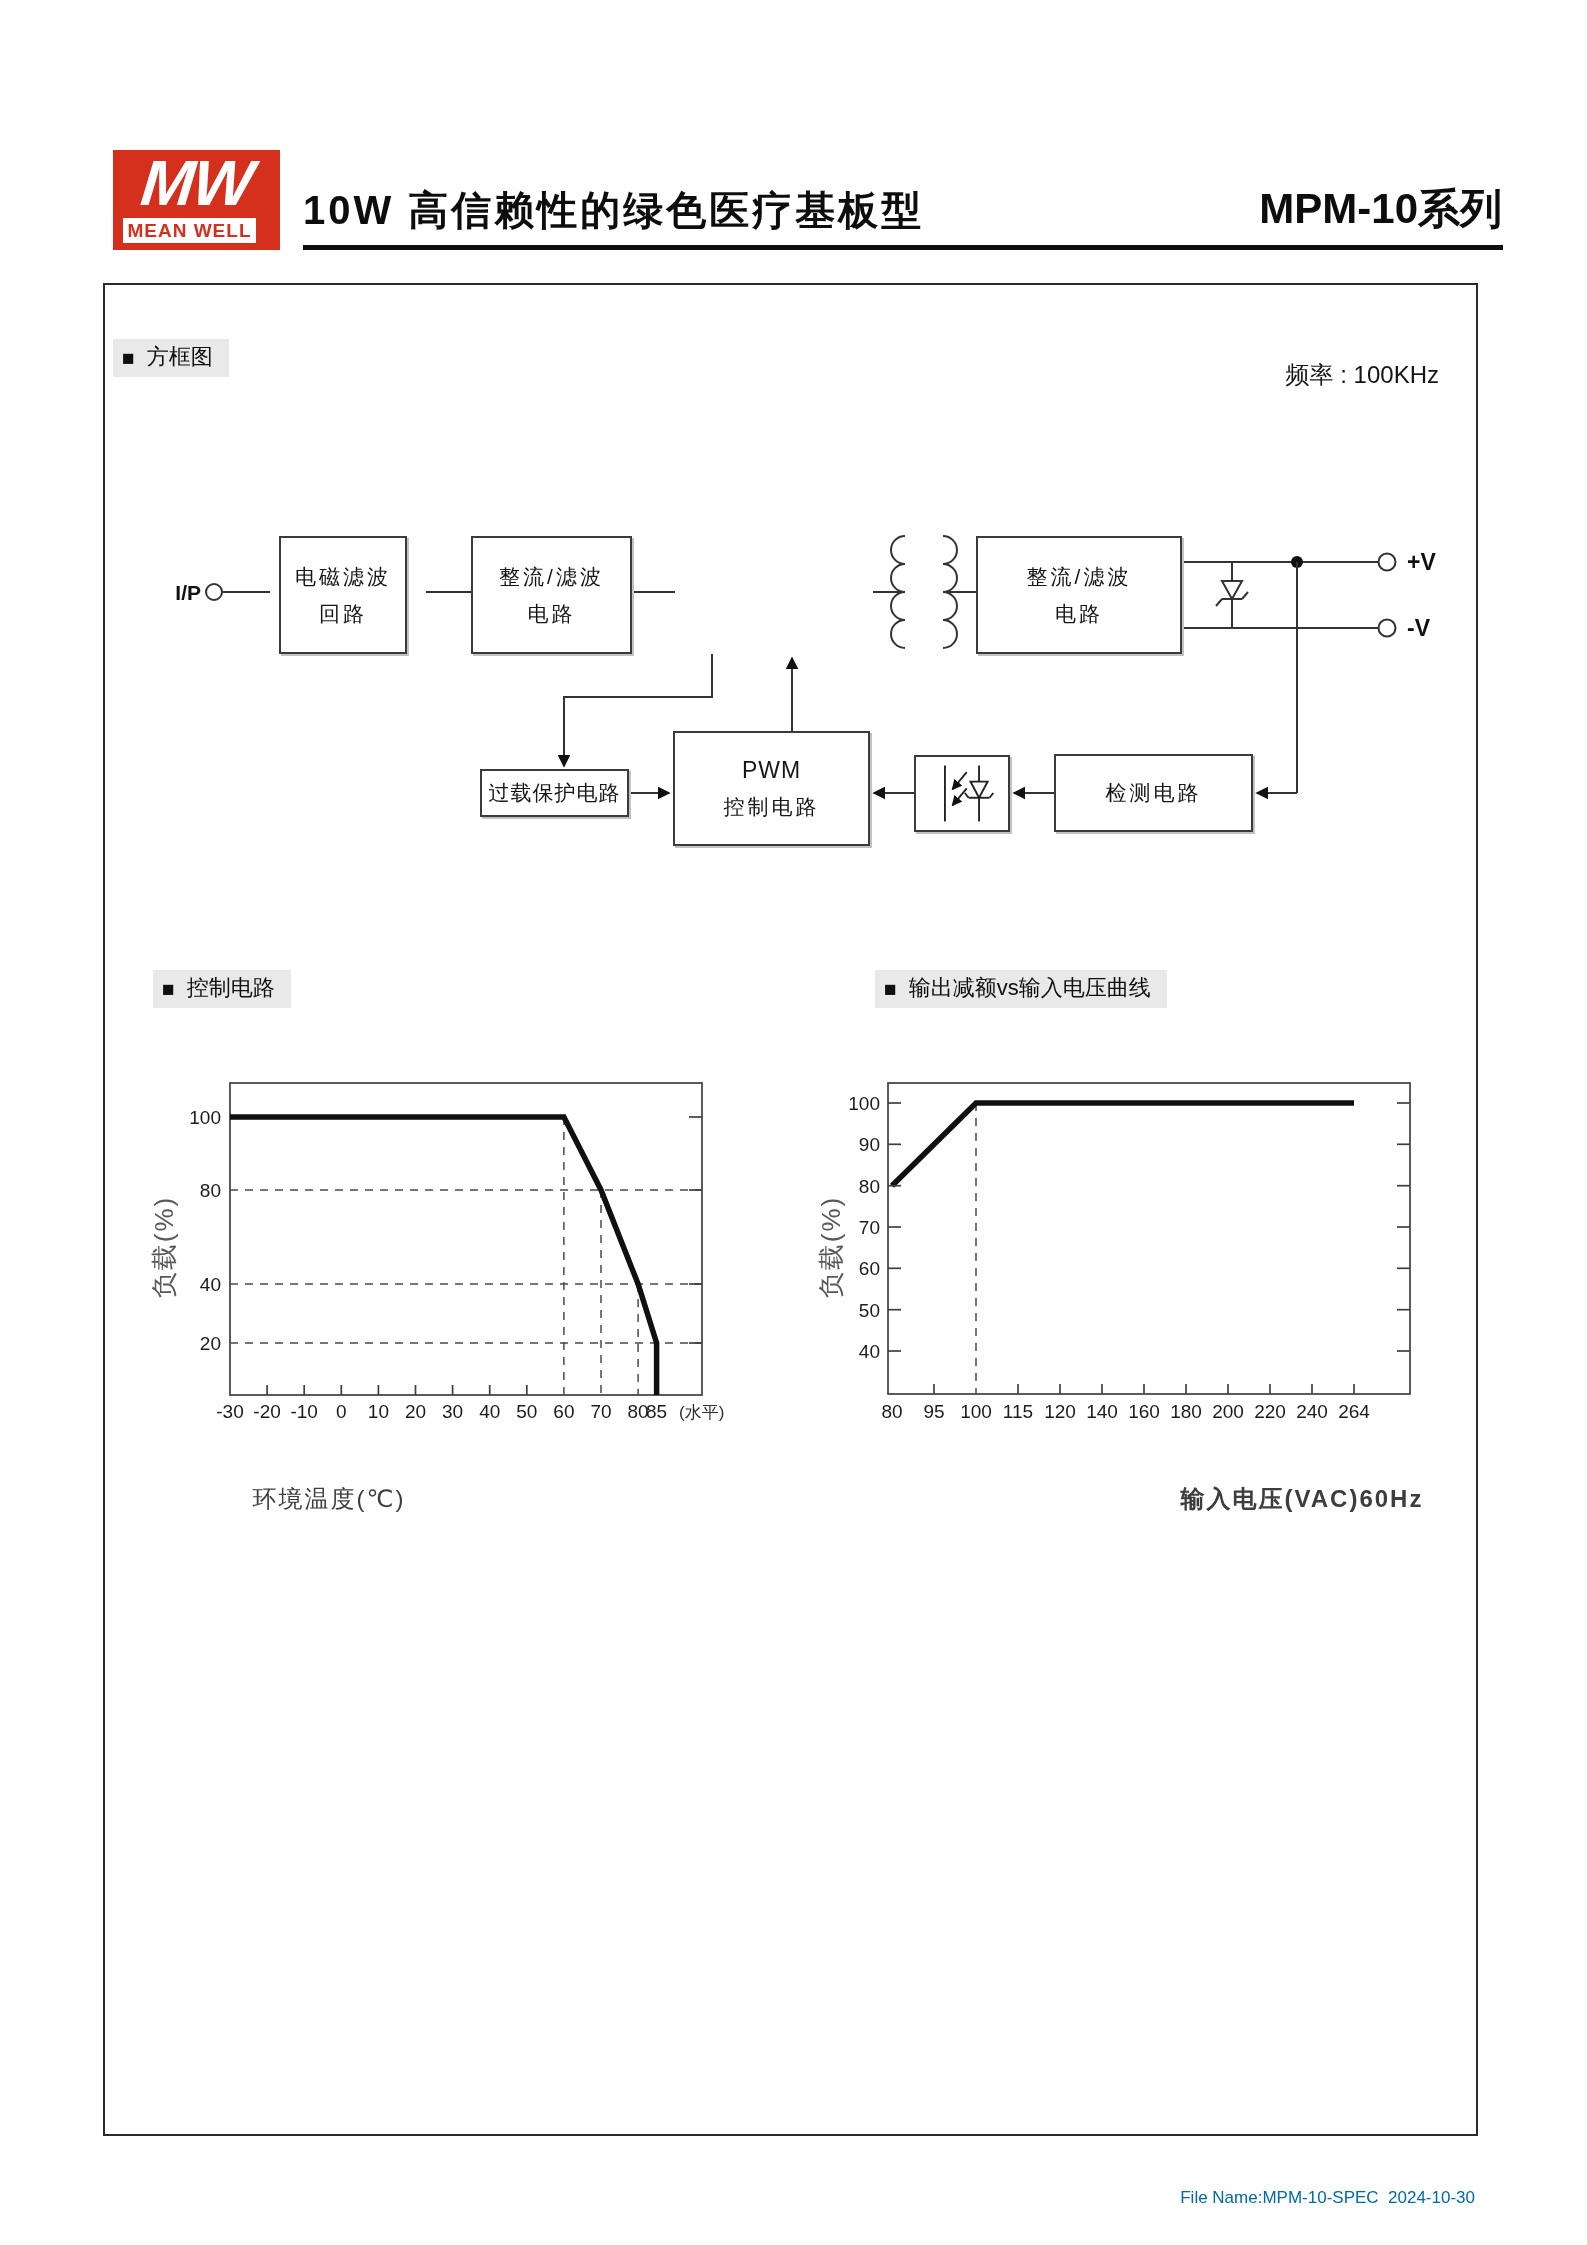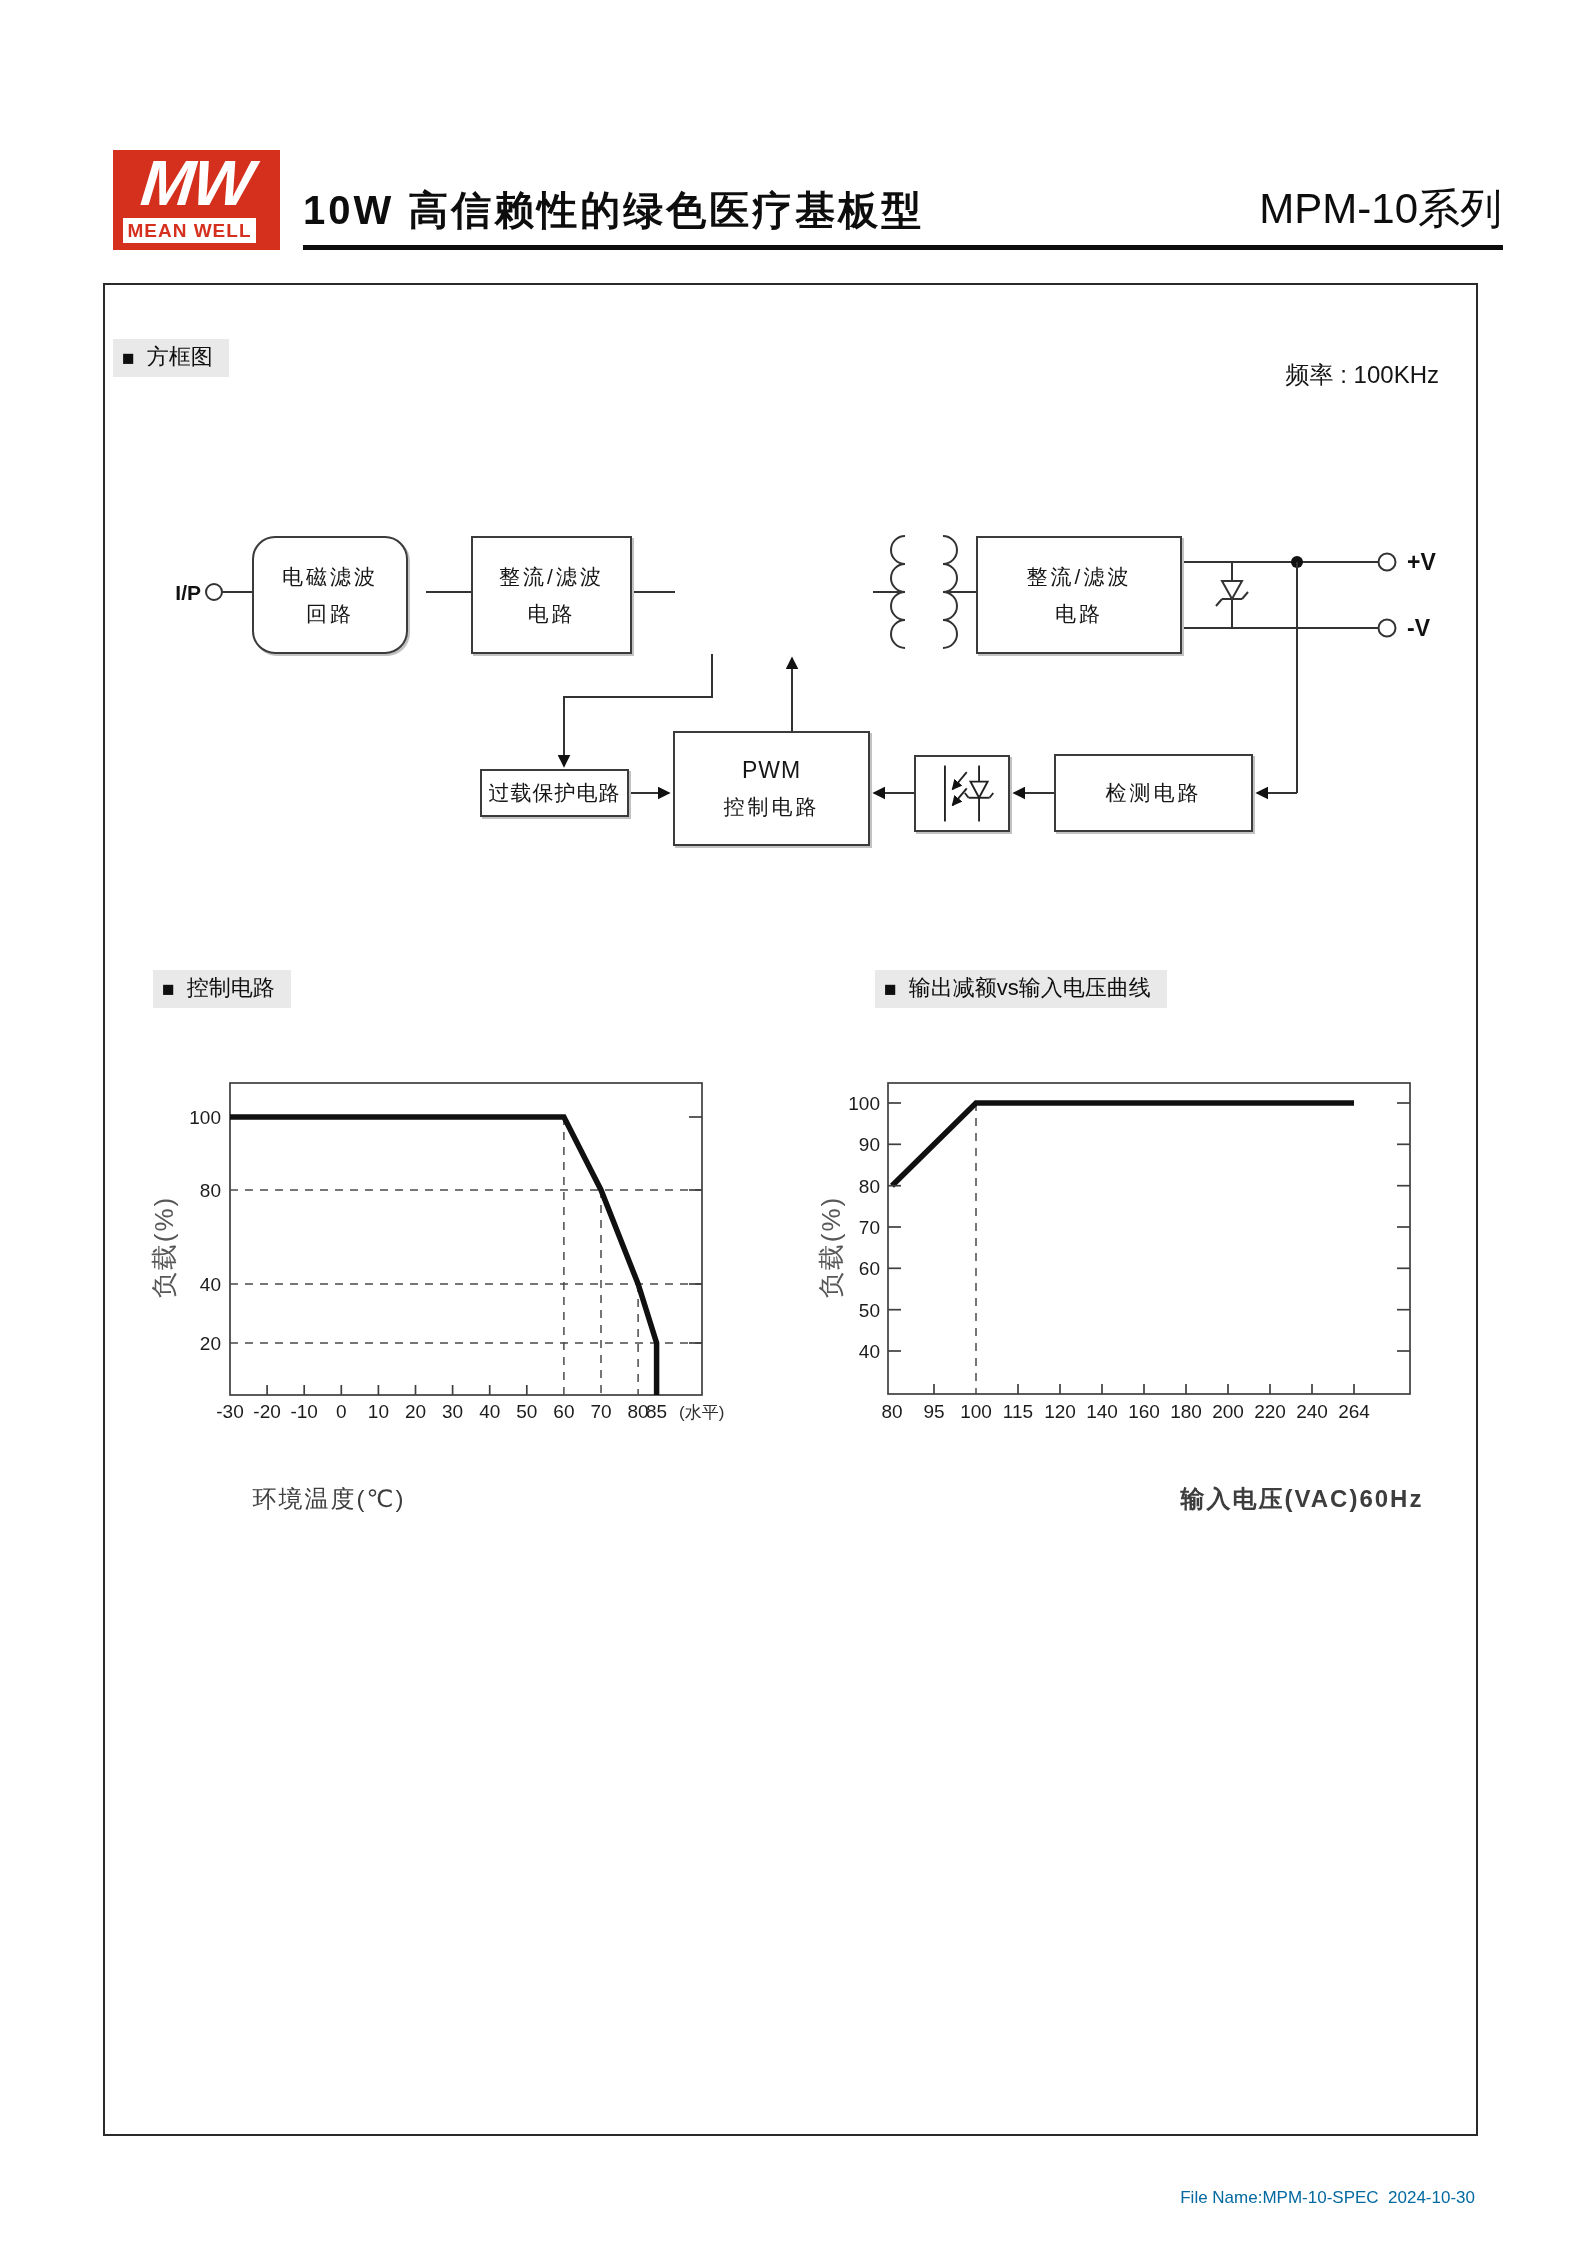--- a/index.html
+++ b/index.html
@@ -11,21 +11,21 @@
   
   .logo{position:absolute;left:113px;top:150px;width:167px;height:100px;background:#d5301d;}
   .logo .mw{position:absolute;left:0;top:-6px;width:167px;height:78px;color:#fff;
     font-size:64px;font-weight:bold;font-style:italic;text-align:center;line-height:78px;
     transform:skewX(-6deg);letter-spacing:-2px;}
   .logo .band{position:absolute;left:10px;top:68px;width:133px;height:25px;background:#fff;
     display:flex;align-items:center;justify-content:center;}
   .logo .band span{color:#d5301d;font-weight:bold;font-size:19px;letter-spacing:1px;}
   .page-title{position:absolute;left:303px;top:183px;font-size:40px;font-weight:bold;
     letter-spacing:3px;color:#0d0d0d;white-space:nowrap;}
-  .series-title{position:absolute;right:85px;top:181px;font-size:42px;font-weight:normal;
+  .series-title{position:absolute;right:85px;top:181px;font-size:42px;font-weight:bold;
     color:#0d0d0d;white-space:nowrap;}
   .header-rule{position:absolute;left:303px;top:245px;width:1200px;height:5px;background:#0d0d0d;}
   
   .content{position:absolute;left:103px;top:283px;width:1371px;height:1849px;
     border:2px solid #2a2a2a;background:#fff;}
   .sechdr{position:absolute;background:#e9e9e9;font-size:22px;color:#0f0f0f;
     padding:3px 16px 5px 9px;display:flex;gap:12px;align-items:center;white-space:nowrap;z-index:3;}
   .sechdr .bullet{font-size:21px;line-height:1;}
   .freq{position:absolute;left:1124px;top:74px;width:210px;text-align:right;font-size:24px;color:#141414;z-index:3;}
   
@@ -195,21 +195,21 @@
       <line x1="1305" y1="983.3" x2="1292" y2="983.3" stroke="#3f3f3f" stroke-width="1.7"></line>
       <text x="775" y="990.3" text-anchor="end" class="tk">60</text>
       <line x1="783" y1="1024.7" x2="796" y2="1024.7" stroke="#3f3f3f" stroke-width="1.7"></line>
       <line x1="1305" y1="1024.7" x2="1292" y2="1024.7" stroke="#3f3f3f" stroke-width="1.7"></line>
       <text x="775" y="1031.7" text-anchor="end" class="tk">50</text>
       <line x1="783" y1="1066.0" x2="796" y2="1066.0" stroke="#3f3f3f" stroke-width="1.7"></line>
       <line x1="1305" y1="1066.0" x2="1292" y2="1066.0" stroke="#3f3f3f" stroke-width="1.7"></line>
       <text x="775" y="1073.0" text-anchor="end" class="tk">40</text>
     </svg>
 
-  <div class="blk" style="left:147px;top:251px;width:156px;height:118px;border-radius:23px;">
+  <div class="blk" style="left:174px;top:251px;width:128px;height:118px;">
     <div>电磁滤波</div>
     <div>回路</div>
   </div>
   <div class="blk" style="left:366px;top:251px;width:161px;height:118px;">
     <div>整流/滤波</div>
     <div>电路</div>
   </div>
   <div class="blk" style="left:871px;top:251px;width:206px;height:118px;">
     <div>整流/滤波</div>
     <div>电路</div>

